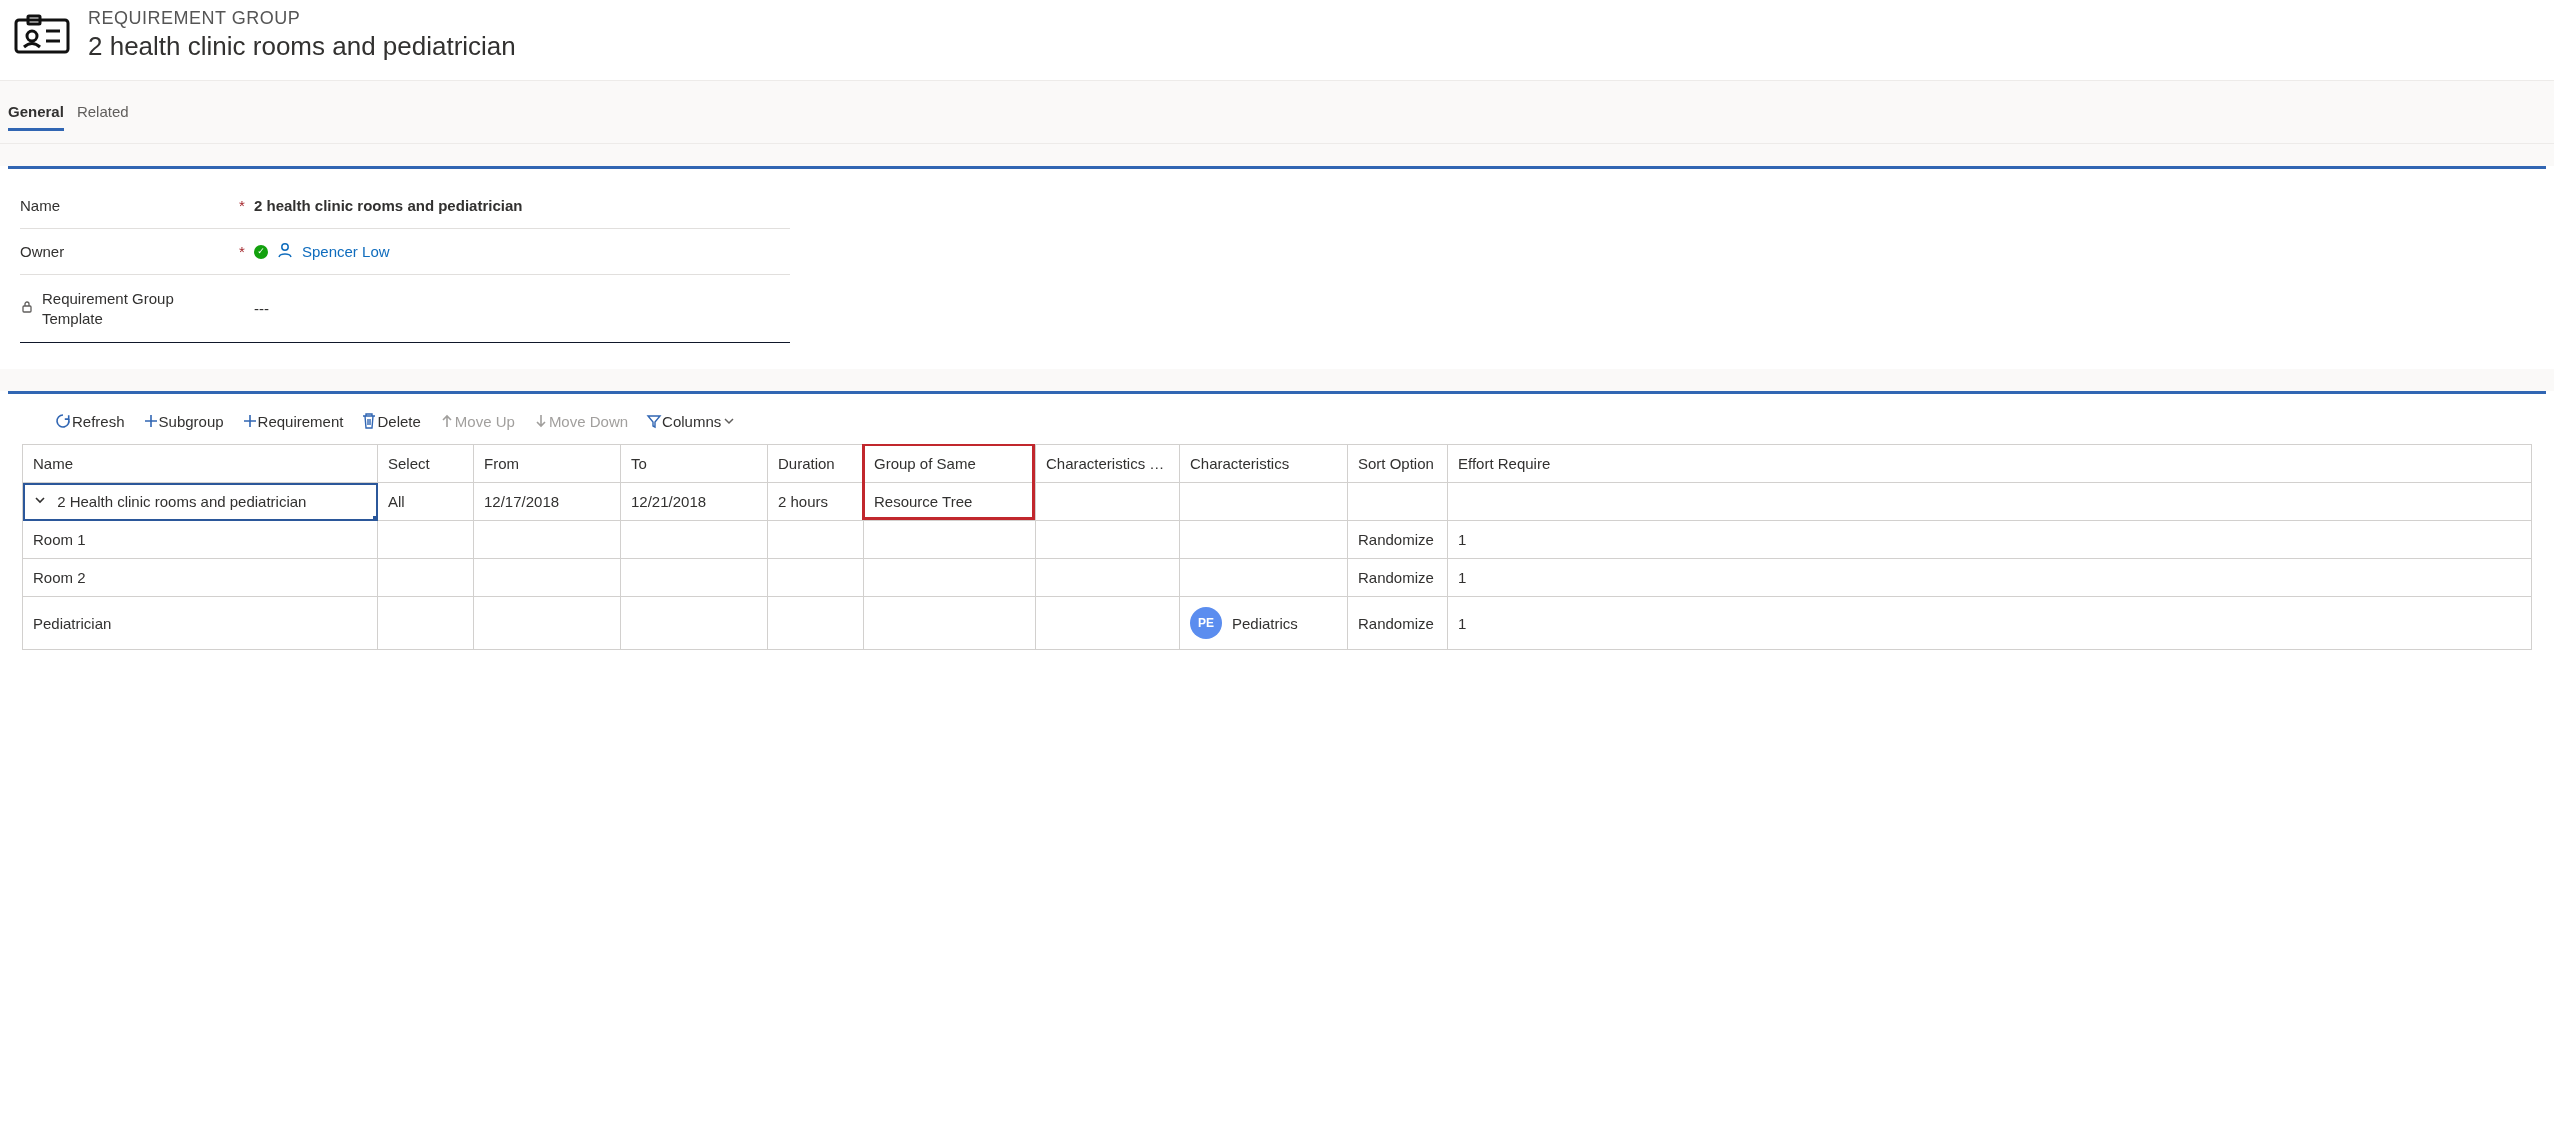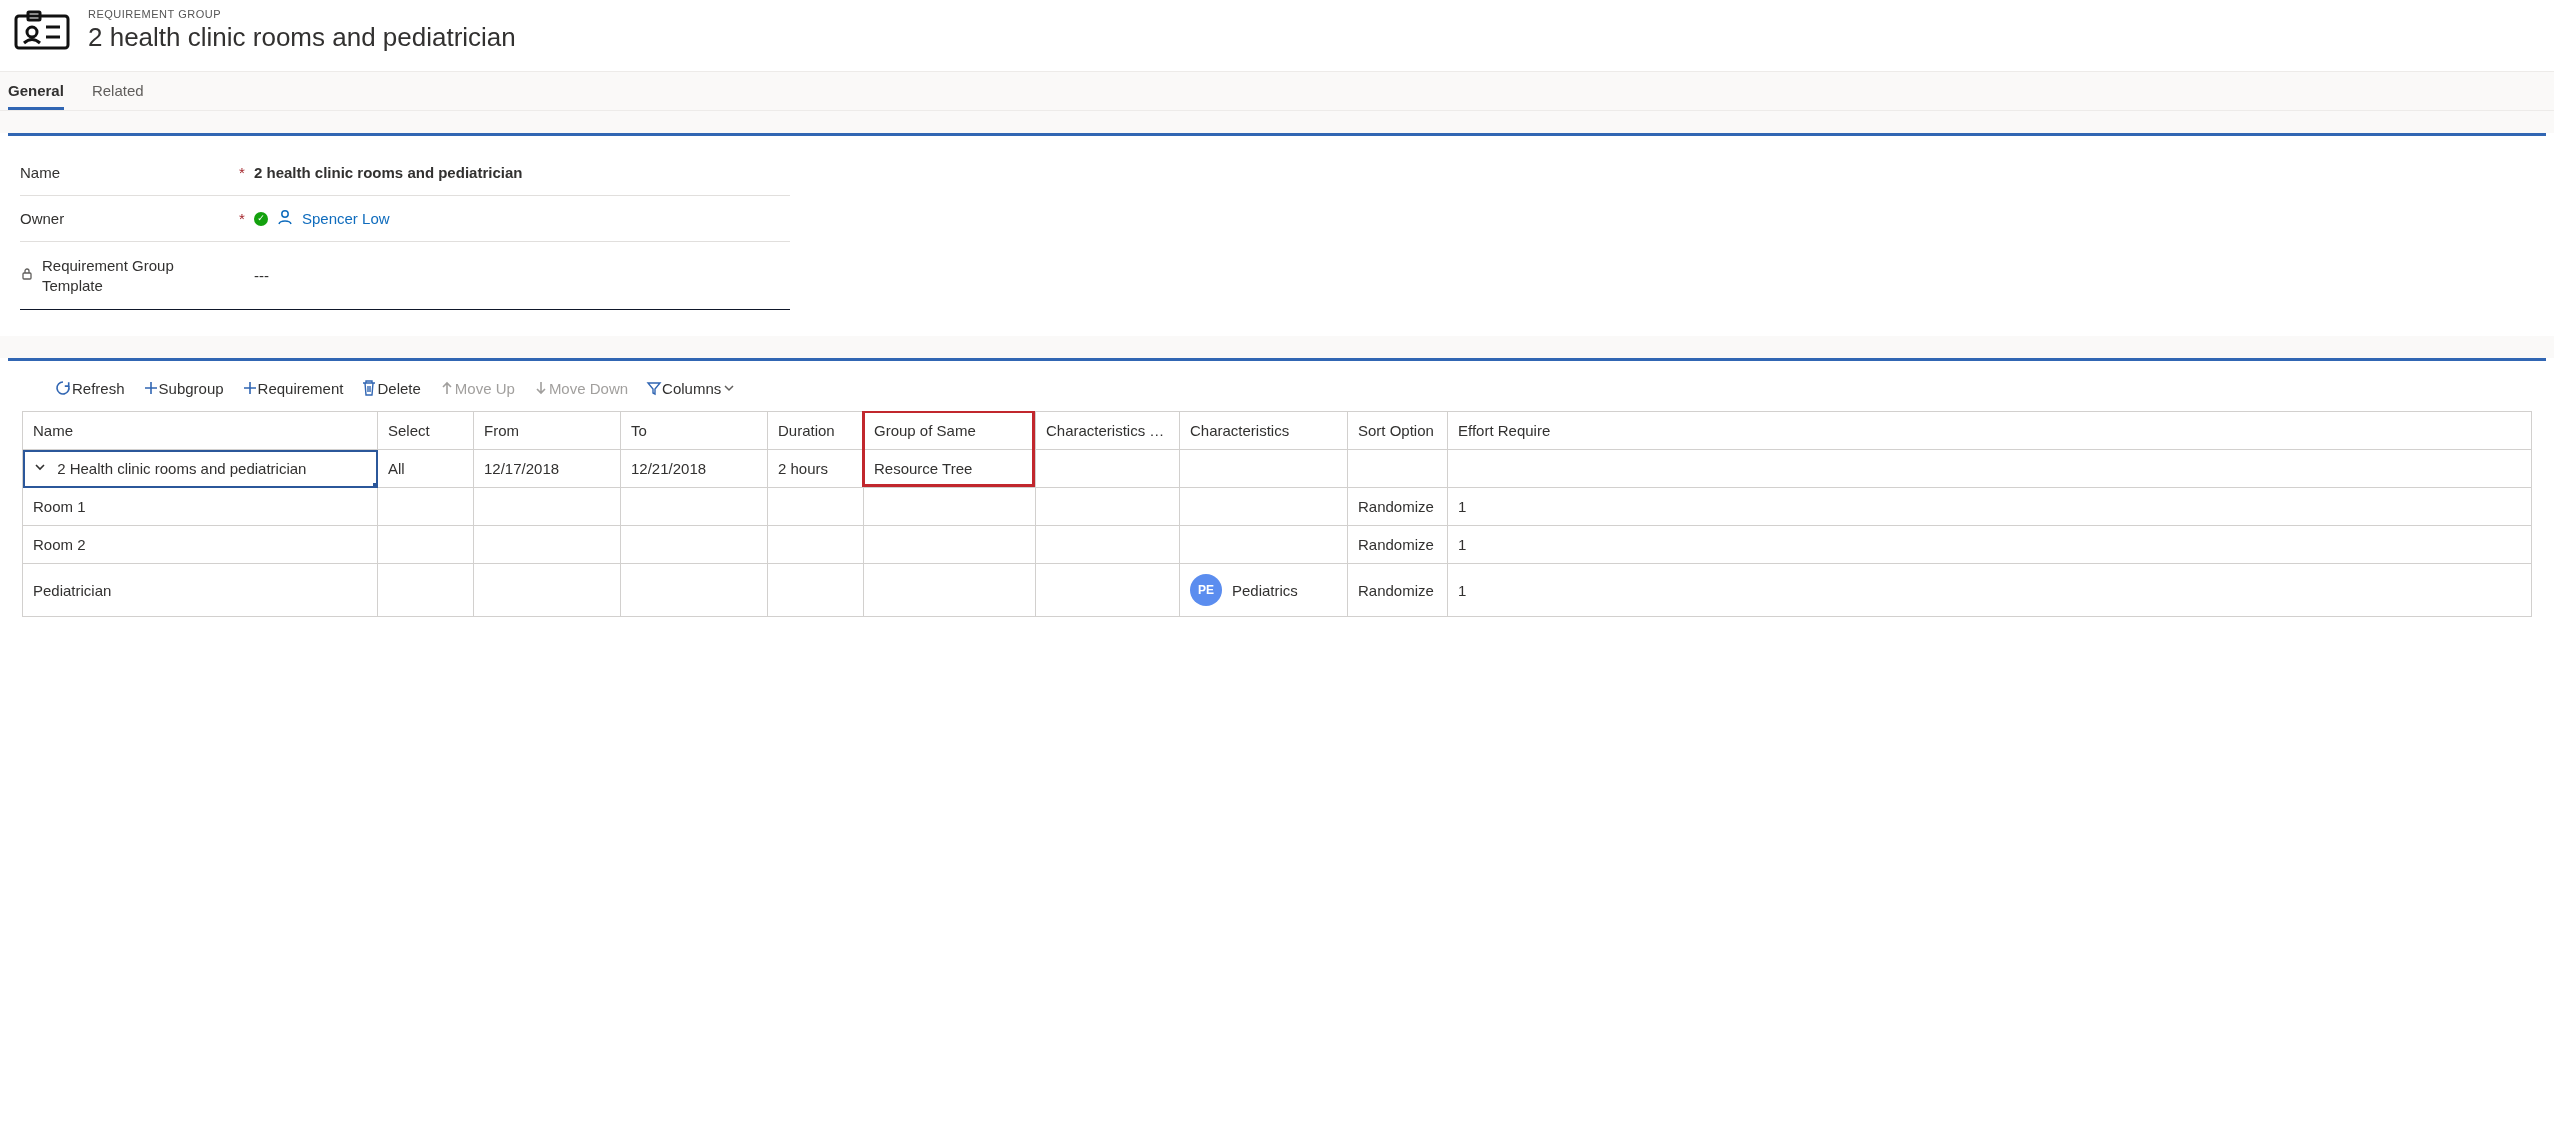--- a/index.html
+++ b/index.html
@@ -13,37 +13,37 @@
   .header {
     display: flex;
     align-items: center;
     padding: 8px 14px 18px 14px;
     gap: 18px;
     background: #fff;
   }
   .header-icon svg { display:block; }
   .header-text { display:flex; flex-direction:column; }
   .entity-label {
-    font-size: 11px;
+    font-size: 18px;
     letter-spacing: 0.5px;
     color: #555;
     text-transform: uppercase;
     margin-bottom: 2px;
   }
   .record-title {
     font-size: 26px;
     font-weight: 400;
     color: #323130;
     line-height: 1.2;
   }
 
   .tabstrip {
     display:flex;
-    gap: 28px;
-    padding: 0 8px;
+    gap: 13px;
+    padding: 12px 8px;
     background: #faf9f8;
     border-bottom: 1px solid #edebe9;
     border-top: 1px solid #edebe9;
   }
   .tab {
     padding: 10px 0 8px 0;
     font-size: 15px;
     color: #605e5c;
     cursor: pointer;
     border-bottom: 3px solid transparent;

